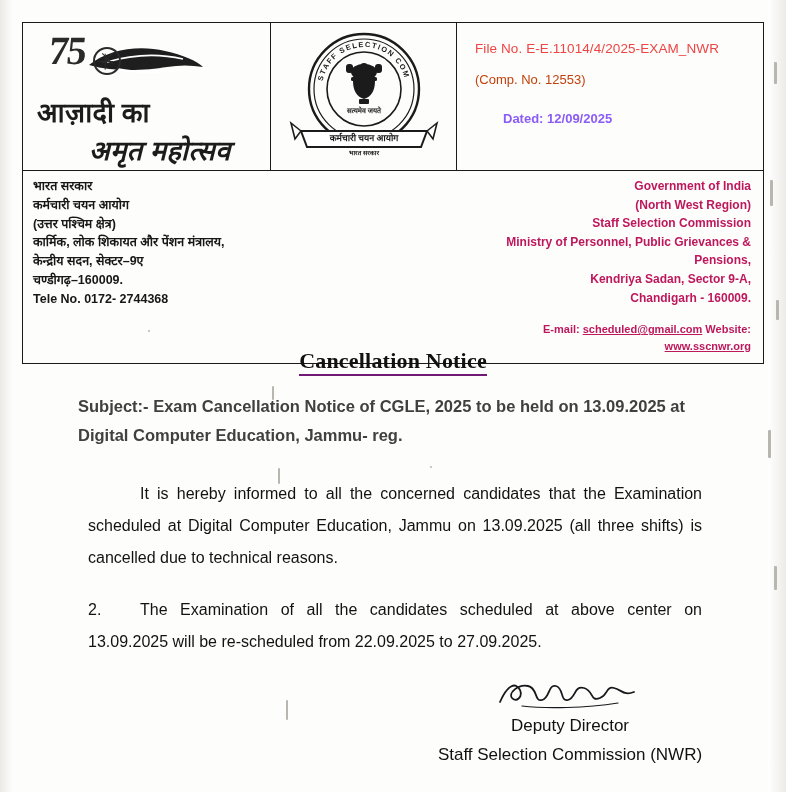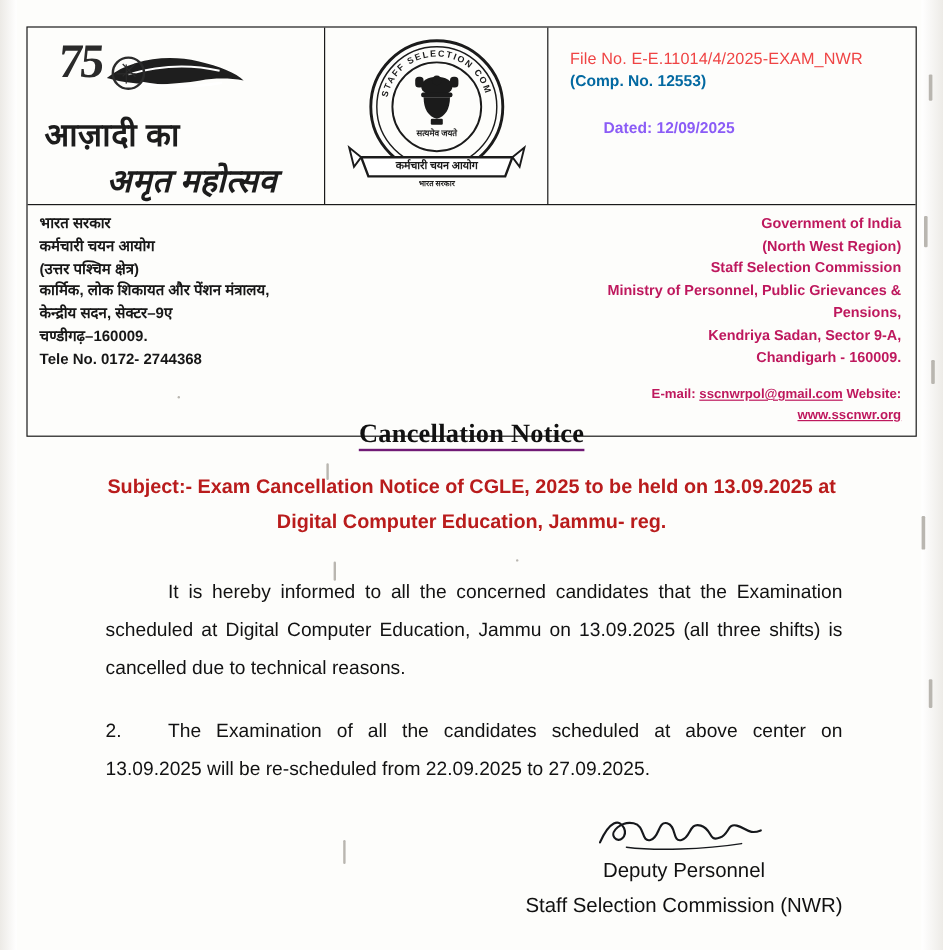--- a/index.html
+++ b/index.html
@@ -170,23 +170,23 @@
   
   .file-no {
     font-size: 13.5px;
     font-weight: 400;
     color: #ef4444;
     letter-spacing: 0.1px;
     line-height: 1.45;
   }
   .file-comp {
     font-size: 13px;
-    font-weight: 700;
-    color: #0369a1;
-    margin-top: 1px;
+    font-weight: 400;
+    color: #c2410c;
+    margin-top: 13px;
   }
   .file-dated {
     margin-top: 24px;
     margin-left: 28px;
     font-size: 13px;
     font-weight: 600;
     color: #8b5cf6;
   }
   .file-dated .date-val { font-weight: 600; }
 
@@ -241,25 +241,25 @@
   .doc-title .u {
     border-bottom: 2px solid #701a75;
     padding-bottom: 1px;
   }
 
   .subject {
     position: absolute;
     top: 392px;
     left: 78px;
     width: 630px;
-    text-align: center;
+    text-align: left;
     font-size: 16.5px;
     font-weight: 700;
     line-height: 1.75;
-    color: #b91c1c;
+    color: #404040;
   }
 
   .para {
     position: absolute;
     left: 88px;
     width: 614px;
     font-size: 16px;
     line-height: 2.0;
     color: #121212;
     text-align: justify;
@@ -389,21 +389,21 @@
       </div>
       <div class="lh-right-addr">
         <div>Government of India</div>
         <div>(North West Region)</div>
         <div>Staff Selection Commission</div>
         <div>Ministry of Personnel, Public Grievances &amp; Pensions,</div>
         <div>Kendriya Sadan, Sector 9-A,</div>
         <div>Chandigarh - 160009.</div>
         <div class="email-line">
           <span>E-mail:</span>
-          <span class="lnk">sscnwrpol@gmail.com</span>
+          <span class="lnk">scheduled@gmail.com</span>
           <span>Website:</span>
           <span class="lnk">www.sscnwr.org</span>
         </div>
       </div>
     </div>
   </div>
 
   <div class="doc-title">
     <span class="u">Cancellation Notice</span>
   </div>
@@ -418,17 +418,17 @@
     <span class="num">2.</span><span>The Examination of all the candidates scheduled at above center on 13.09.2025 will be re-scheduled from 22.09.2025 to 27.09.2025.</span>
   </div>
 
   <div class="signature-block">
     <div class="sign-scribble">
       <svg width="160" height="34" viewBox="0 0 160 34" style="position:absolute;left:74px;top:0;">
         <path d="M6,26 C14,8 22,6 26,14 C29,21 22,27 18,22 C14,17 24,8 34,10 C44,12 40,26 48,24 C56,22 54,8 62,10 C70,12 66,26 74,24 C82,22 80,9 90,12 C100,15 96,26 106,22 C114,19 112,10 120,12 C128,14 130,20 140,16" fill="none" stroke="#16181c" stroke-width="1.8" stroke-linecap="round"></path>
         <path d="M28,30 C52,33 92,32 124,27" fill="none" stroke="#16181c" stroke-width="1.2" stroke-linecap="round"></path>
       </svg>
     </div>
-    <div class="sign-name">Deputy Personnel</div>
+    <div class="sign-name">Deputy Director</div>
     <div class="sign-org">Staff Selection Commission (NWR)</div>
   </div>
 
 </div>
 
 </body></html>

